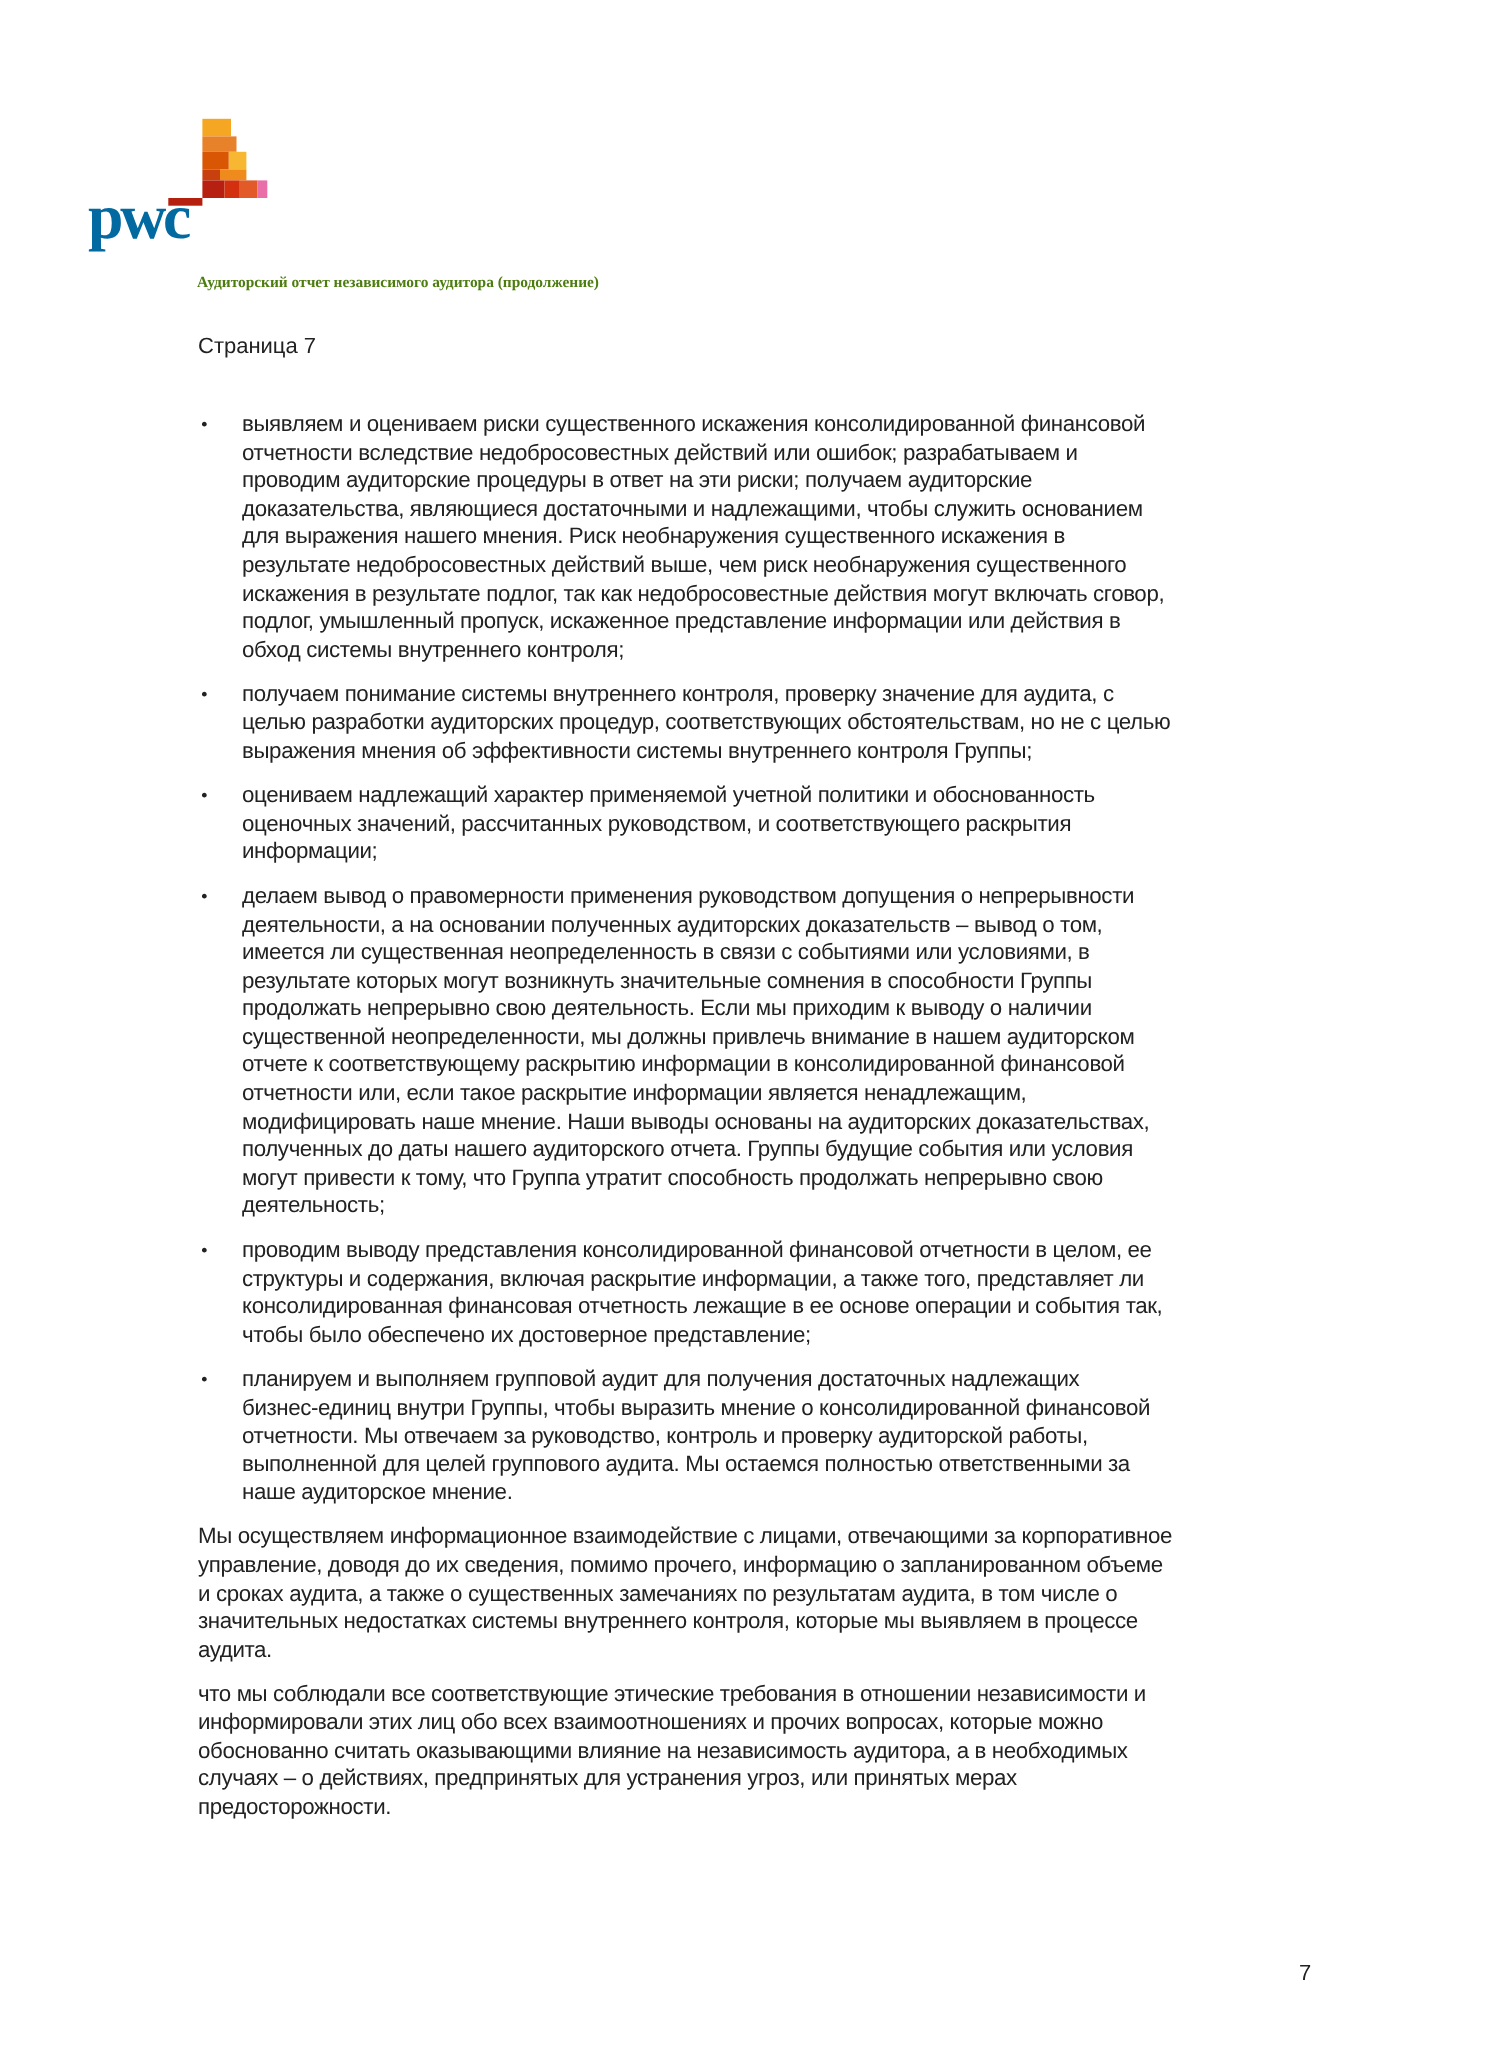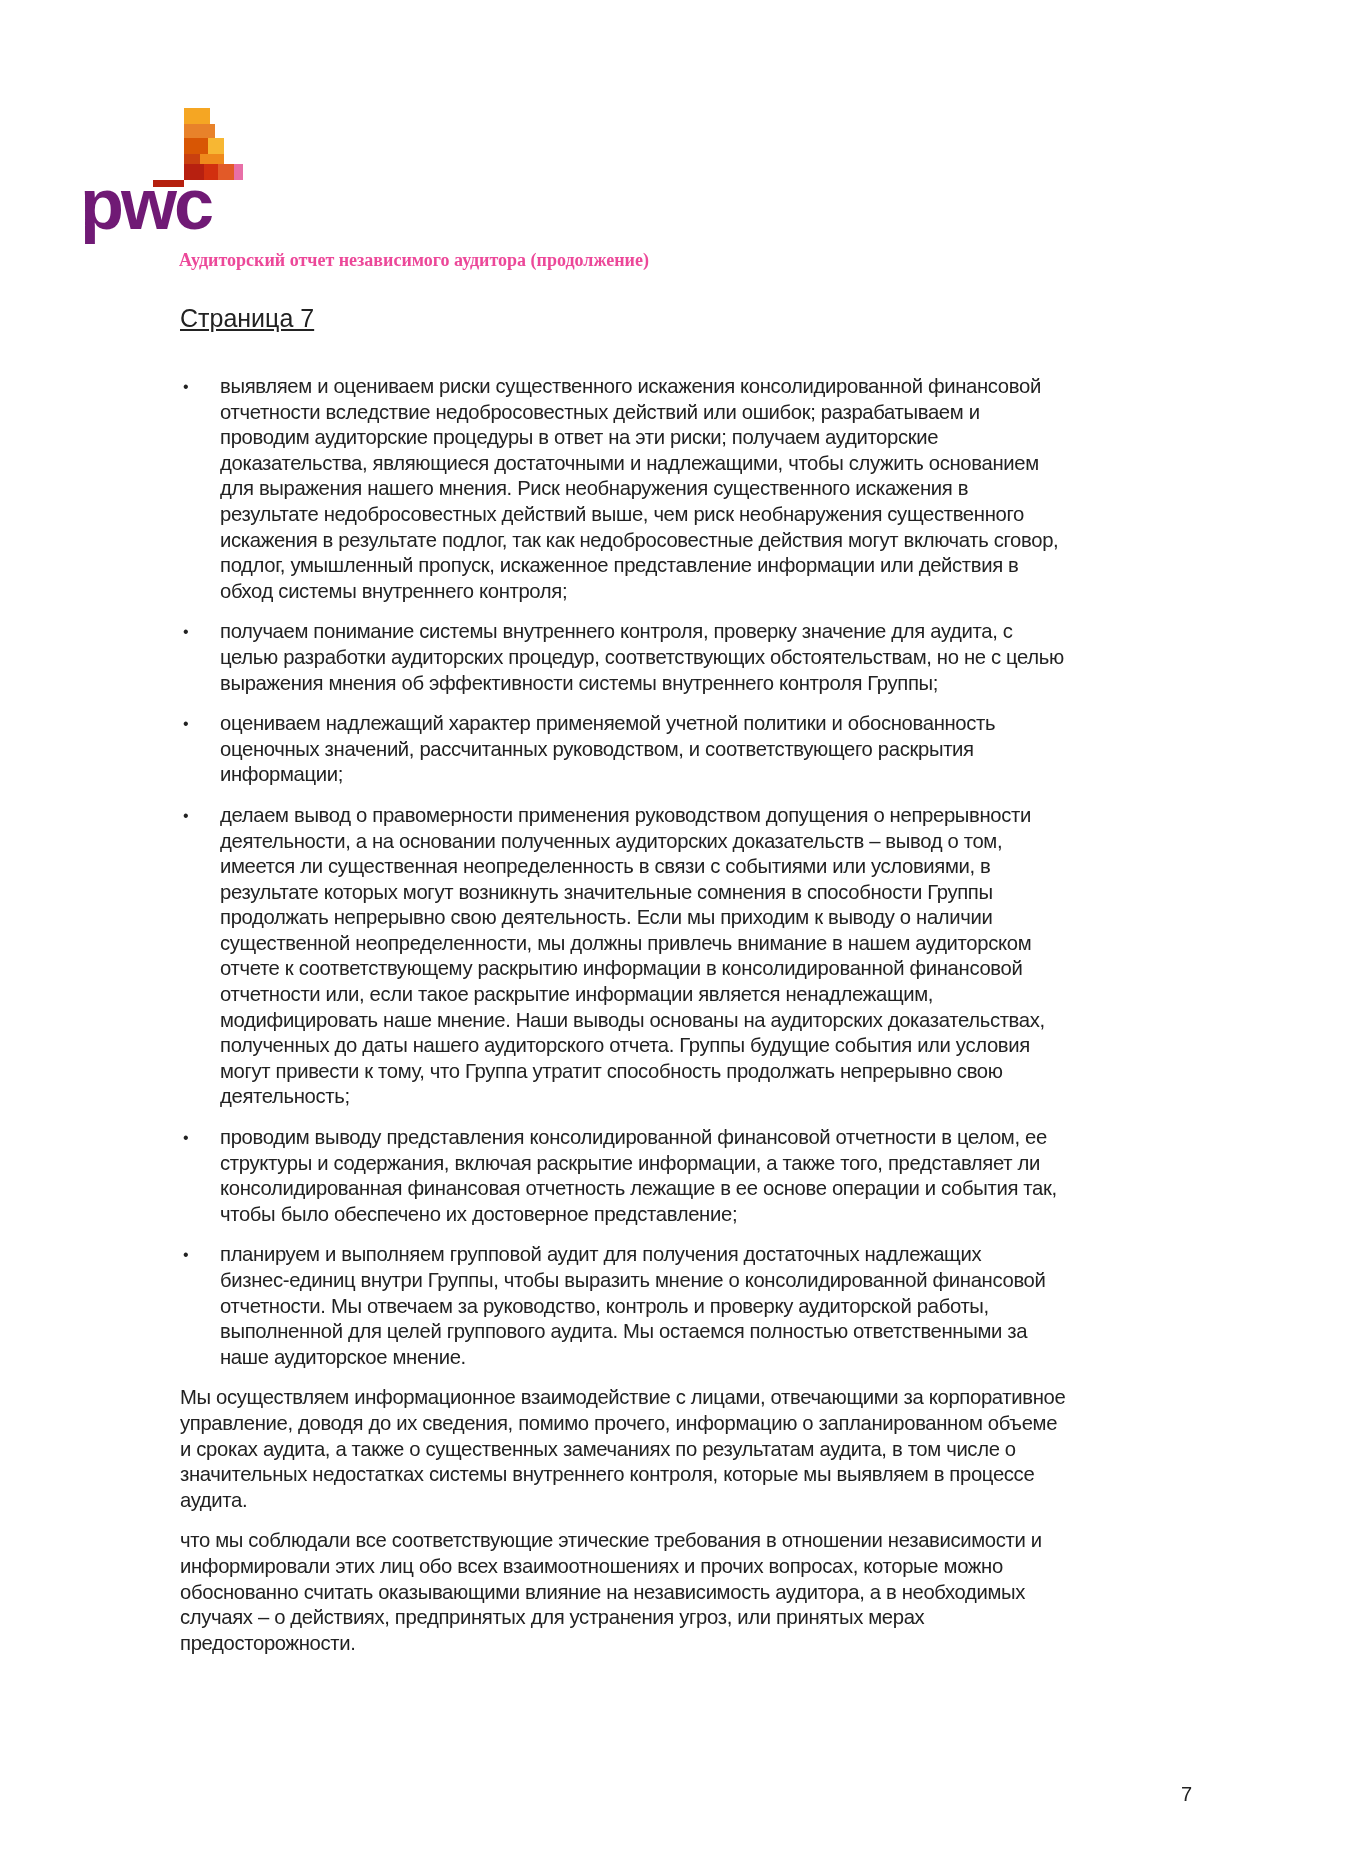--- a/index.html
+++ b/index.html
@@ -1,20 +1,20 @@
 <!DOCTYPE html>
 <html><head>
 <meta charset="utf-8">
 <style>
   html, body { margin: 0; padding: 0; background: #ffffff; }
   body { width: 1351px; height: 1873px; position: relative; overflow: hidden; color: #1a1a1a; }
   .logo { position: absolute; left: 80px; top: 105px; width: 170px; height: 130px; }
-  .wordmark { position: absolute; left: 80px; top: 168px; font-family: Liberation Sans, sans-serif; font-weight: bold; font-size: 72px; letter-spacing: -3px; line-height: 1; color: #701a75; }
-  .title { position: absolute; left: 179px; top: 250px; font-family: "Liberation Serif", serif; font-weight: bold; font-size: 18px; color: #ec4899; }
-  .pagelabel { position: absolute; left: 180px; top: 304px; font-family: "Liberation Sans", sans-serif; font-size: 25px; color: #222; text-decoration: underline; }
+  .wordmark { position: absolute; left: 80px; top: 168px; font-family: Liberation Serif, serif; font-weight: bold; font-size: 58px; letter-spacing: -3px; line-height: 1; color: #0369a1; }
+  .title { position: absolute; left: 179px; top: 250px; font-family: "Liberation Serif", serif; font-weight: bold; font-size: 14px; color: #4d7c0f; }
+  .pagelabel { position: absolute; left: 180px; top: 304px; font-family: "Liberation Sans", sans-serif; font-size: 20px; color: #222; }
   .body { position: absolute; left: 180px; top: 374px; width: 1030px; font-family: "Liberation Sans", sans-serif; font-size: 20.3px; line-height: 25.6px; color: #222; letter-spacing: -0.35px; }
   ul.bullets { list-style: none; margin: 0; padding: 0; }
   ul.bullets li { position: relative; padding-left: 40px; margin-bottom: 15px; }
   ul.bullets li .dot { position: absolute; left: 3px; top: 0; font-size: 16px; }
   .line { display: block; white-space: nowrap; }
   p.para { margin: 0 0 15px 0; }
   .pagenum { position: absolute; left: 1181px; top: 1783px; font-family: "Liberation Sans", sans-serif; font-size: 20px; color: #222; }
 </style>
 </head>
 <body>

